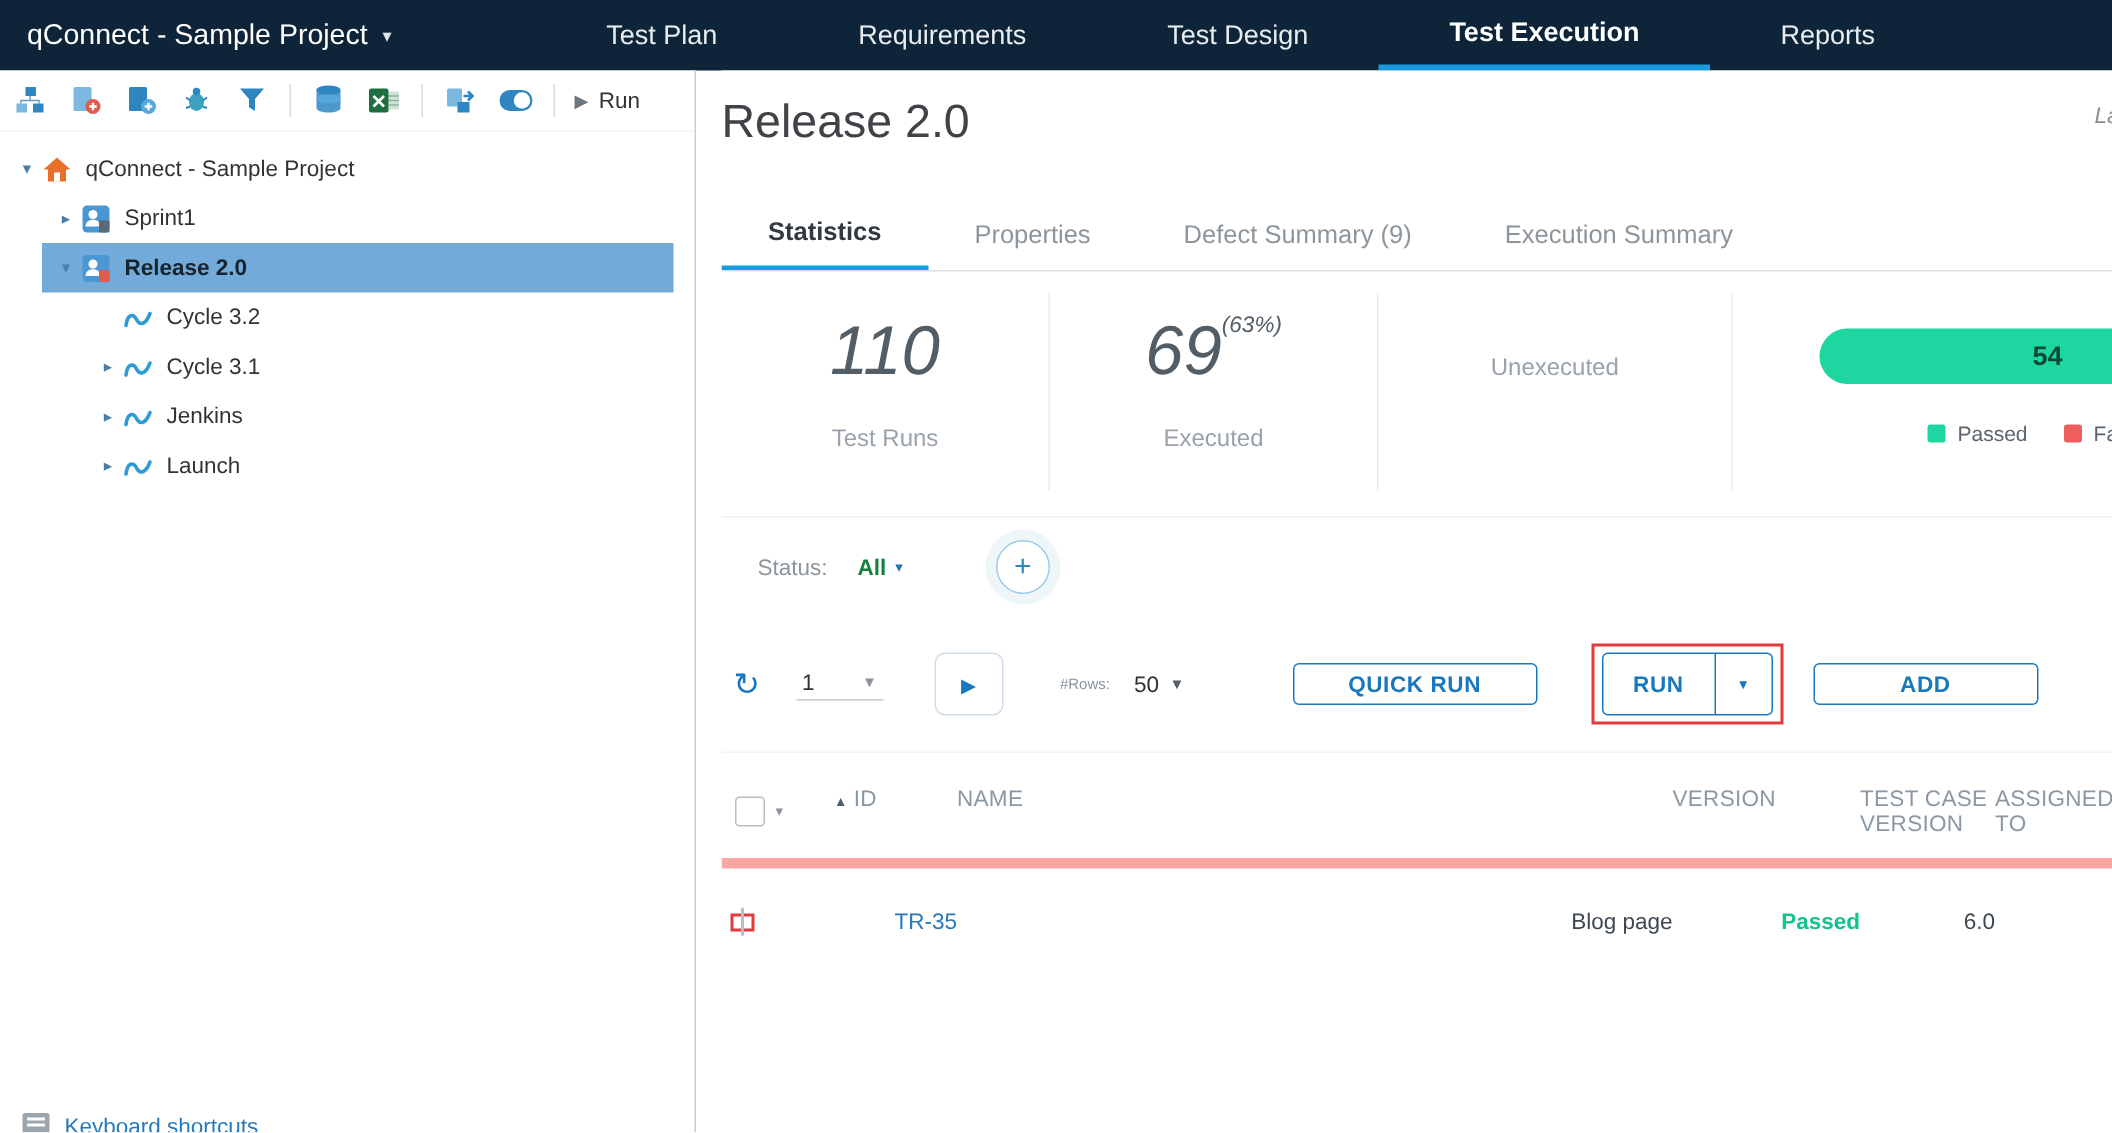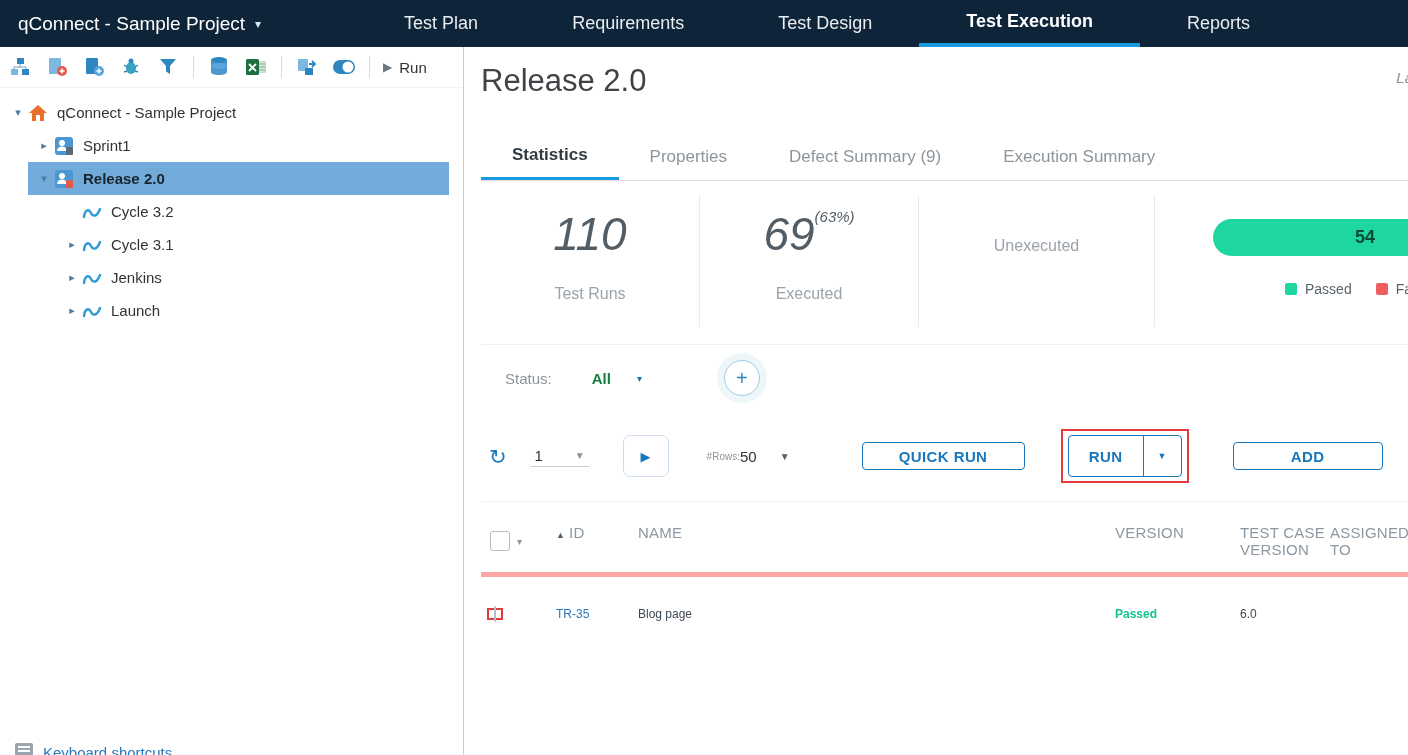--- a/index.html
+++ b/index.html
@@ -50,51 +50,51 @@
   .stat .val sup { font-size:15px; font-weight:400; vertical-align:28px; color:#525d66; }
   .stat .lbl { margin-top:28px; font-size:16px; color:#9aa3ab; }
   .pill { position:absolute; left:732px; top:38px; width:380px; height:37px; border-radius:19px; background:#1ed7a0; display:flex; align-items:center; }
   .pill span { padding-left:142px; font-size:18px; font-weight:bold; color:#0c4a38; }
   .legend { position:absolute; left:804px; top:100px; display:flex; gap:24px; align-items:center; }
   .legend-item { display:flex; align-items:center; gap:8px; font-size:14px; color:#5a646c; white-space:nowrap; }
   .swatch { width:12px; height:12px; border-radius:2px; flex:none; }
   .swatch.green { background:#1ed7a0; }
   .swatch.red { background:#ef5e5e; }
 
-  .filter-row { height:66px; display:flex; align-items:center; padding-left:24px;gap:20px; }
+  .filter-row { height:66px; display:flex; align-items:center; padding-left:24px; }
   .filter-label { font-size:15px; color:#8d959c; }
   .filter-value { margin-left:20px; font-size:15px; font-weight:bold; color:#15803d; }
   .filter-caret { margin-left:6px; font-size:10px; color:#1878be; }
   .plus-btn { margin-left:62px; width:36px; height:36px; border-radius:50%; border:1px solid #9ecbe8; background:#fff; color:#2e86c1; font-size:20px; display:flex; align-items:center; justify-content:center; cursor:pointer; box-shadow:0 0 0 7px rgba(46,134,193,0.08); }
 
   .toolbar-row { height:90px; display:flex; align-items:center; }
   .refresh { margin-left:8px; font-size:21px; color:#1878be; cursor:pointer; line-height:1; }
   .page-select { margin-left:24px; width:58px; display:flex; align-items:center; justify-content:space-between; border-bottom:1px solid #c6ccd1; padding:2px 4px; font-size:15px; color:#333; cursor:pointer; }
   .page-select .caret { font-size:10px; color:#8a949d; }
   .next-btn { margin-left:34px; width:46px; height:42px; border:1px solid #cfdded; border-radius:7px; background:#fff; display:flex; align-items:center; justify-content:center; color:#1878be; font-size:13px; cursor:pointer; }
   .rows-label { margin-left:38px; font-size:10px; color:#8d959c; }
-  .rows-select { display:flex; align-items:center; gap:23px; font-size:15px; color:#333; cursor:pointer; }
+  .rows-select { margin-left:16px; display:flex; align-items:center; gap:7px; font-size:15px; color:#333; cursor:pointer; }
   .rows-select .caret { font-size:10px; color:#555e66; }
   .btn { height:28px; border:1px solid #1878be; border-radius:4px; background:#fff; color:#1878be; font-weight:bold; font-size:15px; letter-spacing:.4px; display:flex; align-items:center; justify-content:center; cursor:pointer; flex:none; }
   .quick-run { margin-left:72px; width:163px; }
   .red-box { border:2px solid #e23b3b; padding:4px 5px; flex:none; }
   .run-annotation { margin-left:36px; }
   .split-btn { display:flex; height:42px; border:1px solid #1878be; border-radius:4px; overflow:hidden; background:#fff; cursor:pointer; }
   .split-main { width:74px; display:flex; align-items:center; justify-content:center; color:#1878be; font-weight:bold; font-size:15px; letter-spacing:.4px; }
   .split-caret { width:38px; border-left:1px solid #1878be; display:flex; align-items:center; justify-content:center; color:#1878be; font-size:9px; }
-  .add { margin-left:44px; width:150px; }
+  .add { margin-left:20px; width:150px; }
 
   .grid { display:grid; grid-template-columns:66px 82px 477px 125px 90px 1fr; padding-left:9px; }
   .thead { padding-top:22px; padding-bottom:14px; border-top:1px solid #f0f2f4; }
   .th { font-size:15px; color:#8b98a3; letter-spacing:.2px; }
   .cb { width:20px; height:20px; border:1px solid #b6bfc7; border-radius:3px; background:#fff; cursor:pointer; flex:none; }
   .cb-cell { display:flex; align-items:center; gap:7px; }
   .cb-caret { font-size:10px; color:#8a949d; cursor:pointer; }
   .sort { font-size:9px; color:#4a6172; margin-right:4px; }
-  .trow { border-top:5px solid #fca5a5; height:78px; align-items:center; font-size:12px; color:#3d4852; }
+  .trow { border-top:7px solid #fca5a5; height:78px; align-items:center; font-size:15px; color:#3d4852;text-align:right; }
   .row-cb { display:flex; align-items:center; }
   .row-cb .red-box { margin-left:-3px; line-height:0; }
   .tc-id { color:#2779bd; cursor:pointer; }
   .status-passed { color:#12c48f; font-weight:bold; }
 </style>
 </head>
 <body>
 
 <div class="app">
 

